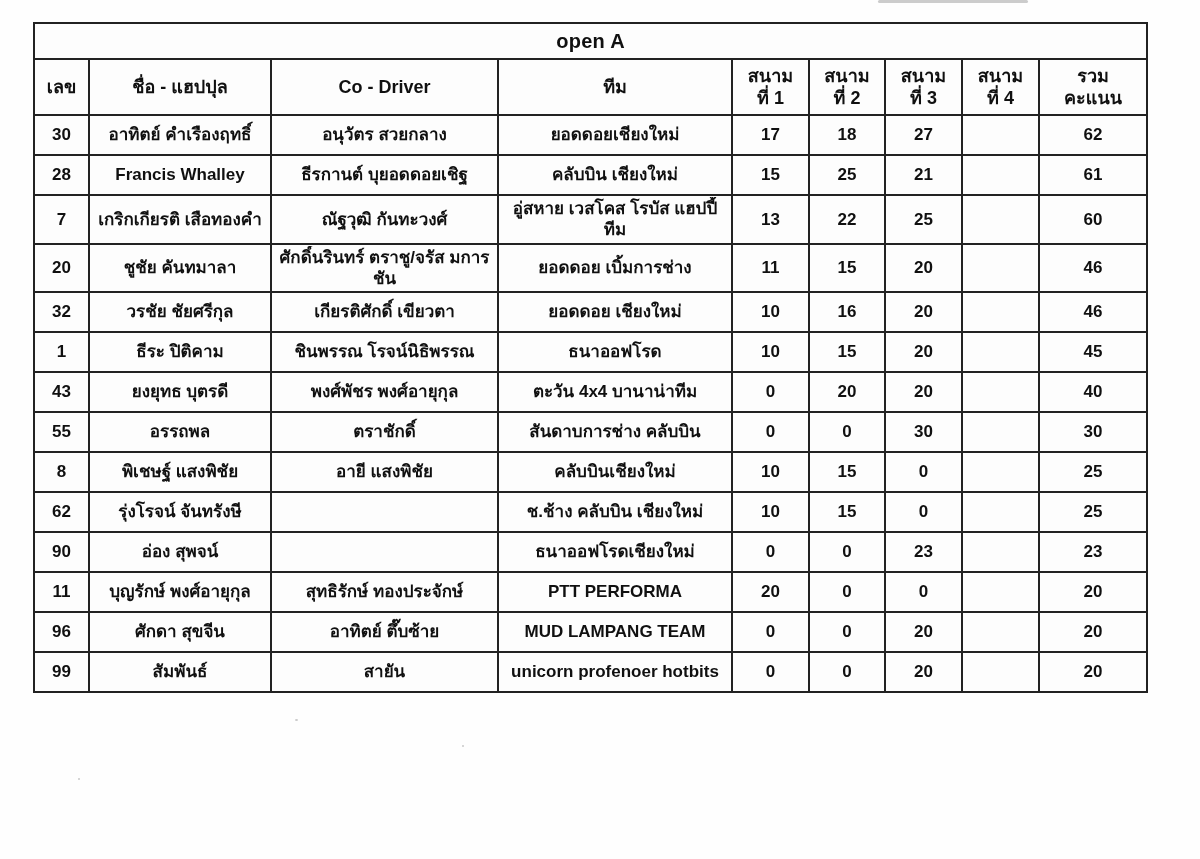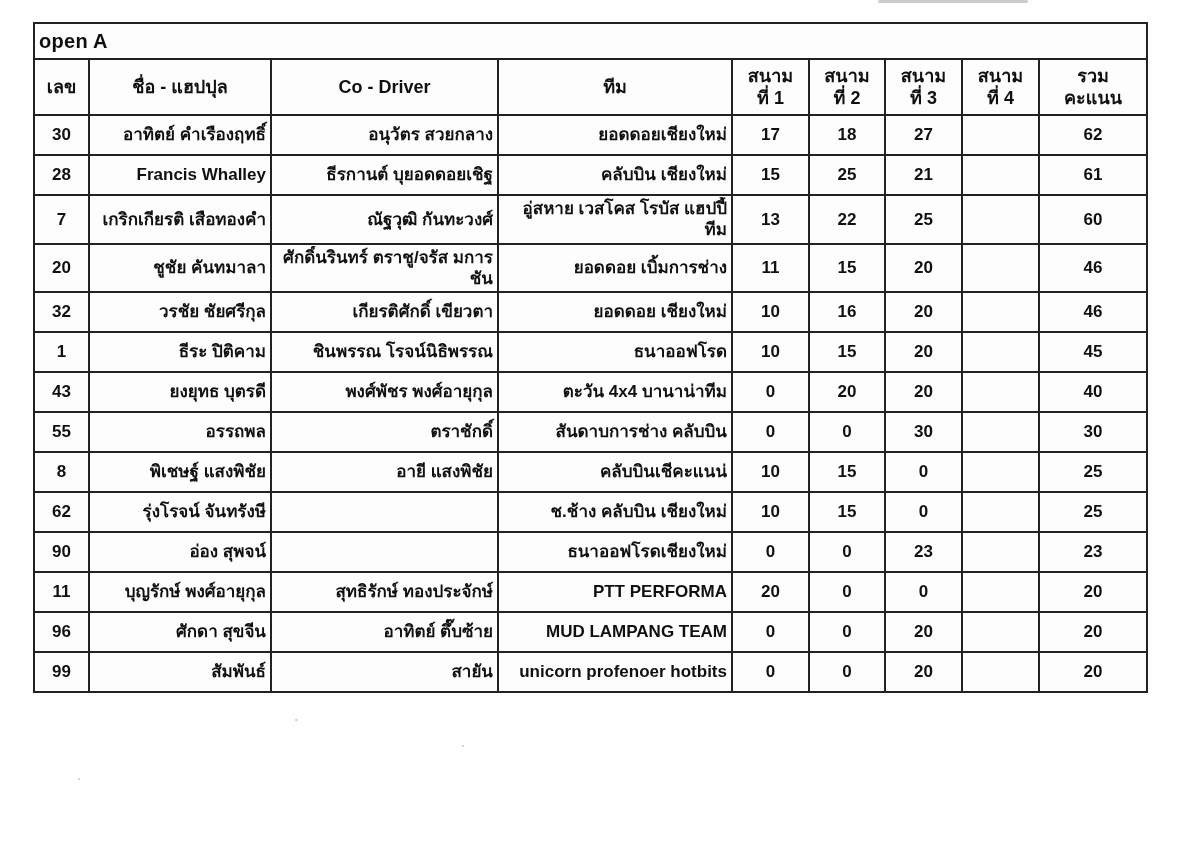--- a/index.html
+++ b/index.html
@@ -31,36 +31,36 @@
     border: 2px solid #222222;
     font-weight: bold;
     color: #101010;
     vertical-align: middle;
     padding: 2px 4px;
     overflow: hidden;
   }
   tr.title-row th {
     height: 30px;
     font-size: 20px;
-    text-align: left;
+    text-align: center;
     letter-spacing: 0.3px;
   }
   tr.colhead-row th {
     height: 50px;
     font-size: 18px;
     text-align: center;
     white-space: pre-line;
     line-height: 1.25;
   }
   tbody td {
     font-size: 17px;
     height: 34px;
     line-height: 1.25;
   }
-  td.c-text { text-align: right; padding-left: 8px; padding-right: 6px; border-radius: 10px; }
+  td.c-text { text-align: center; padding-left: 8px; padding-right: 6px; border-radius: 10px; }
   td.c-num  { text-align: center; }
   
   .smudge-top {
     position: absolute;
     top: 0; left: 878px;
     width: 150px; height: 3px;
     background: #9a9a9a;
     opacity: 0.5;
     border-radius: 2px;
   }
@@ -200,21 +200,21 @@
       <td class="c-num">0</td>
       <td class="c-num">0</td>
       <td class="c-num">30</td>
       <td class="c-num"></td>
       <td class="c-num">30</td>
     </tr>
         <tr>
       <td class="c-num">8</td>
       <td class="c-text">พิเชษฐ์ แสงพิชัย</td>
       <td class="c-text">อายี แสงพิชัย</td>
-      <td class="c-text">คลับบินเชีคะแนน่</td>
+      <td class="c-text">คลับบินเชียงใหม่</td>
       <td class="c-num">10</td>
       <td class="c-num">15</td>
       <td class="c-num">0</td>
       <td class="c-num"></td>
       <td class="c-num">25</td>
     </tr>
         <tr>
       <td class="c-num">62</td>
       <td class="c-text">รุ่งโรจน์ จันทรังษี</td>
       <td class="c-text"></td>

